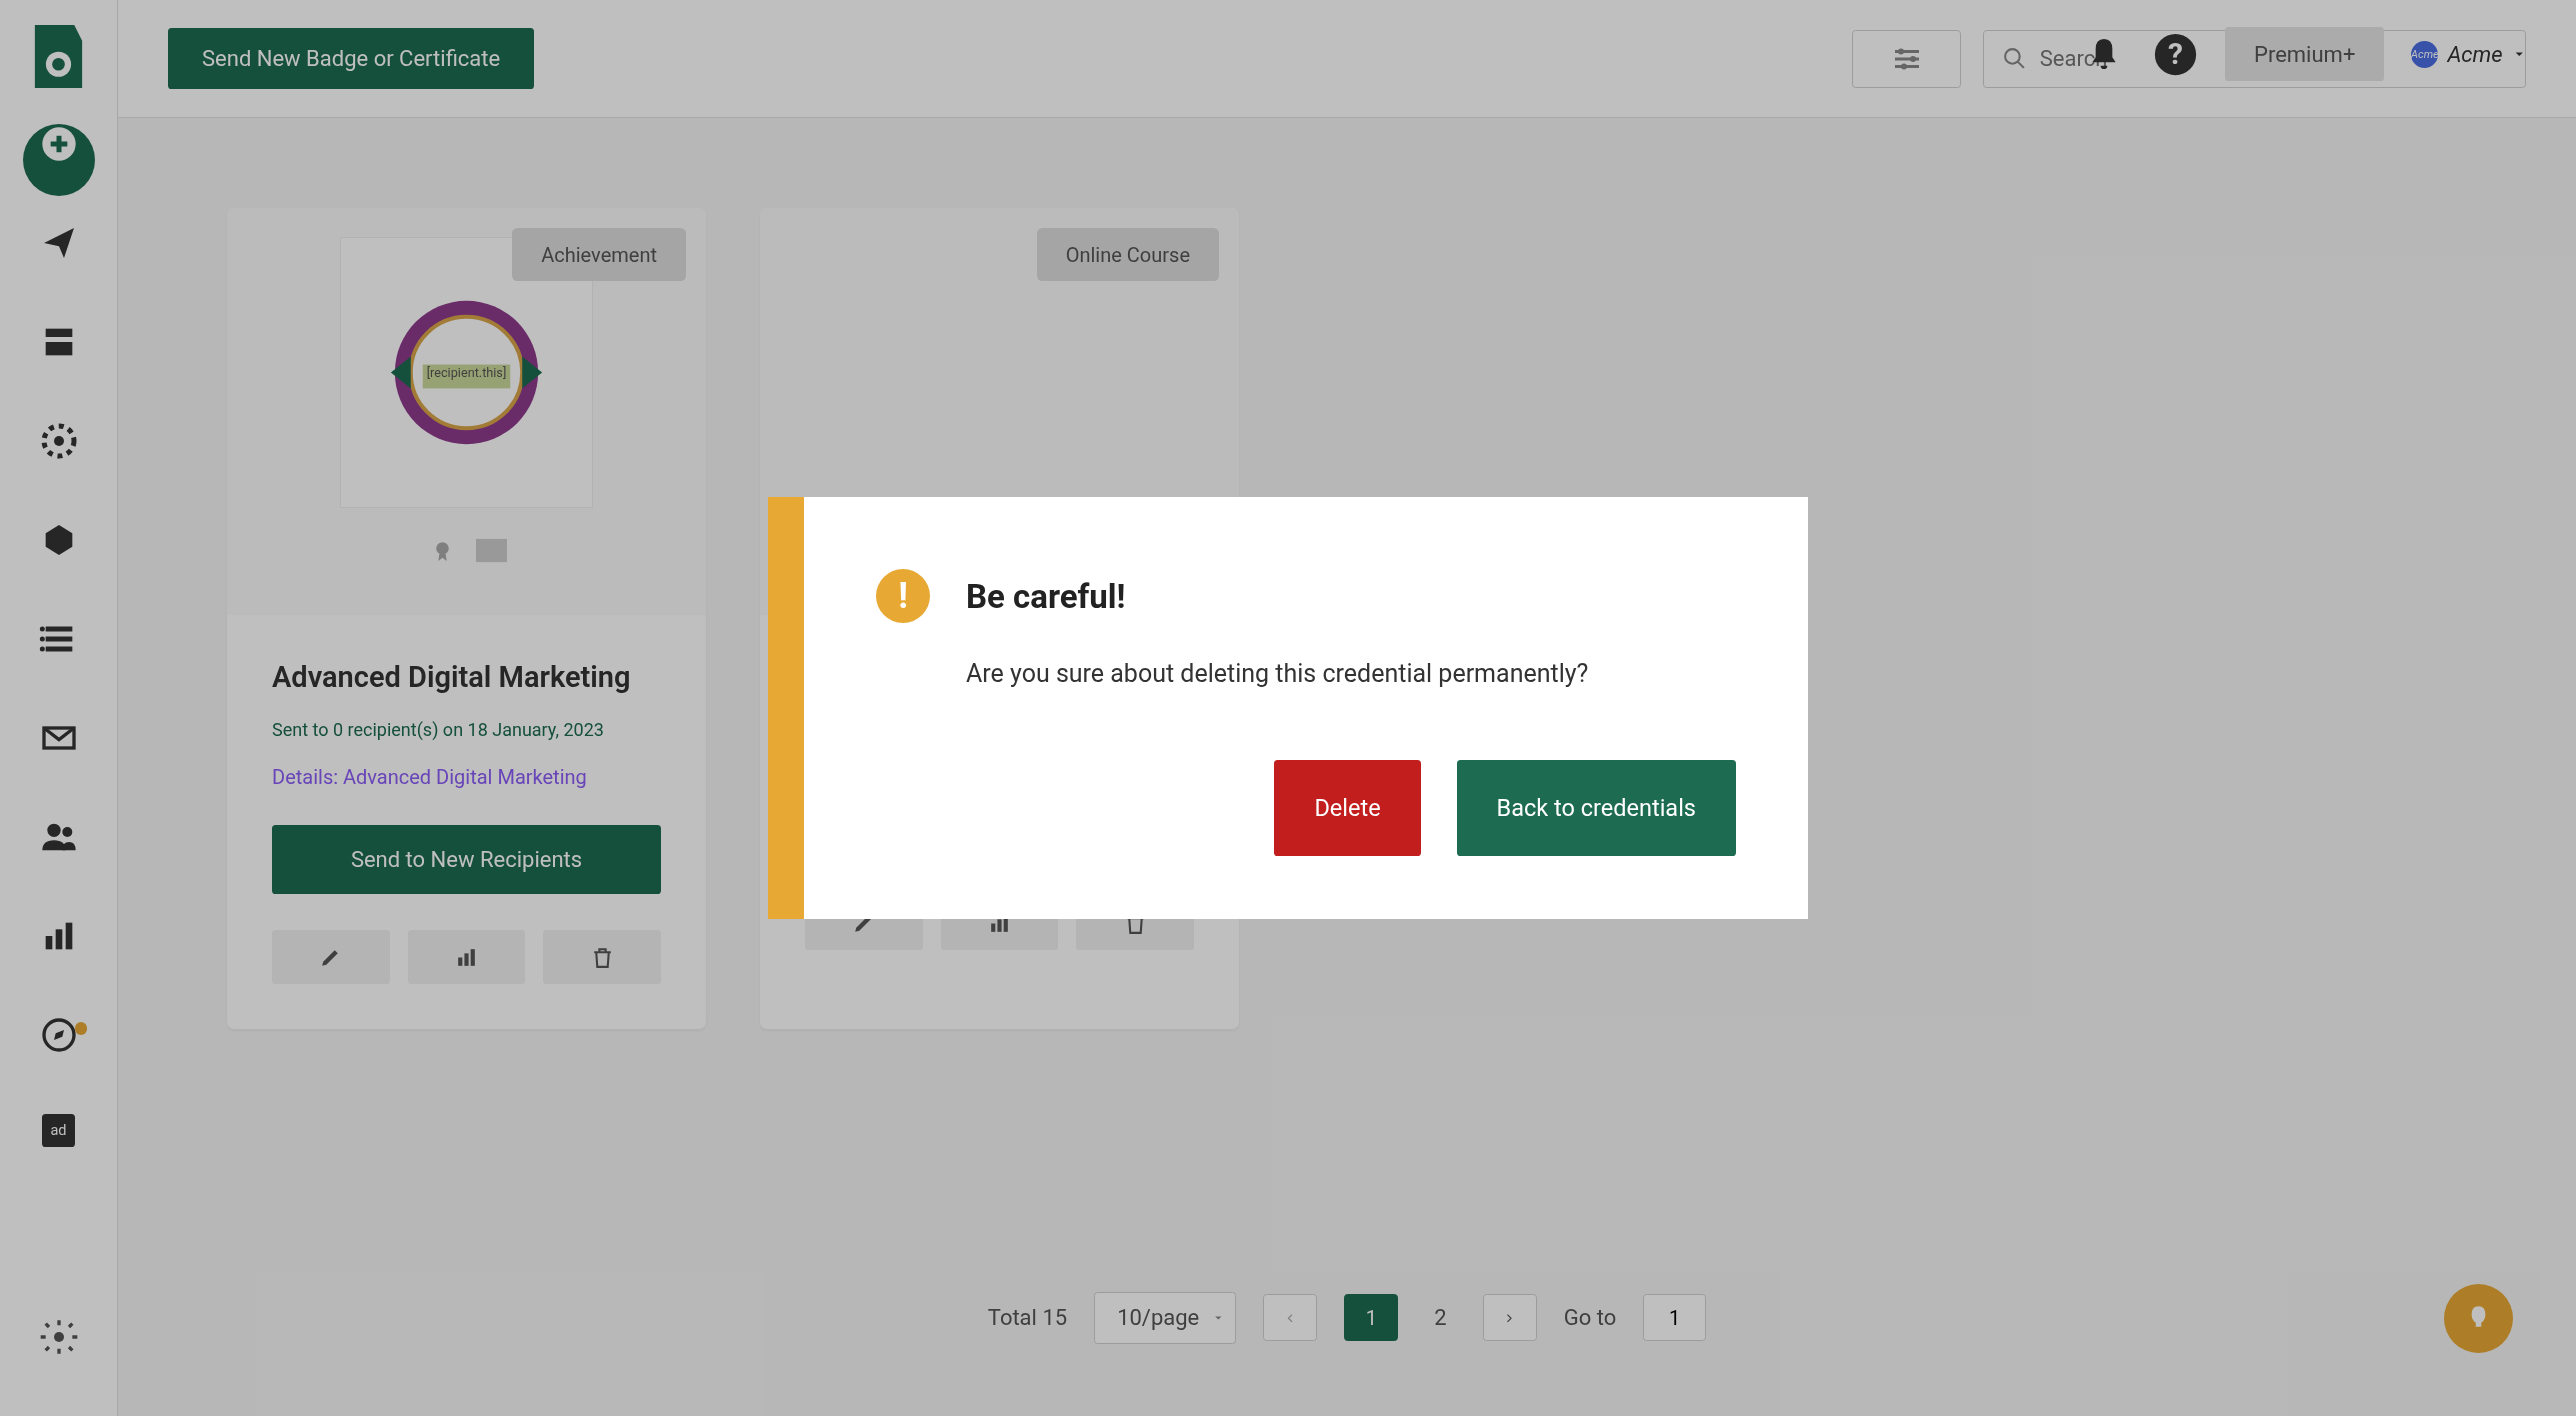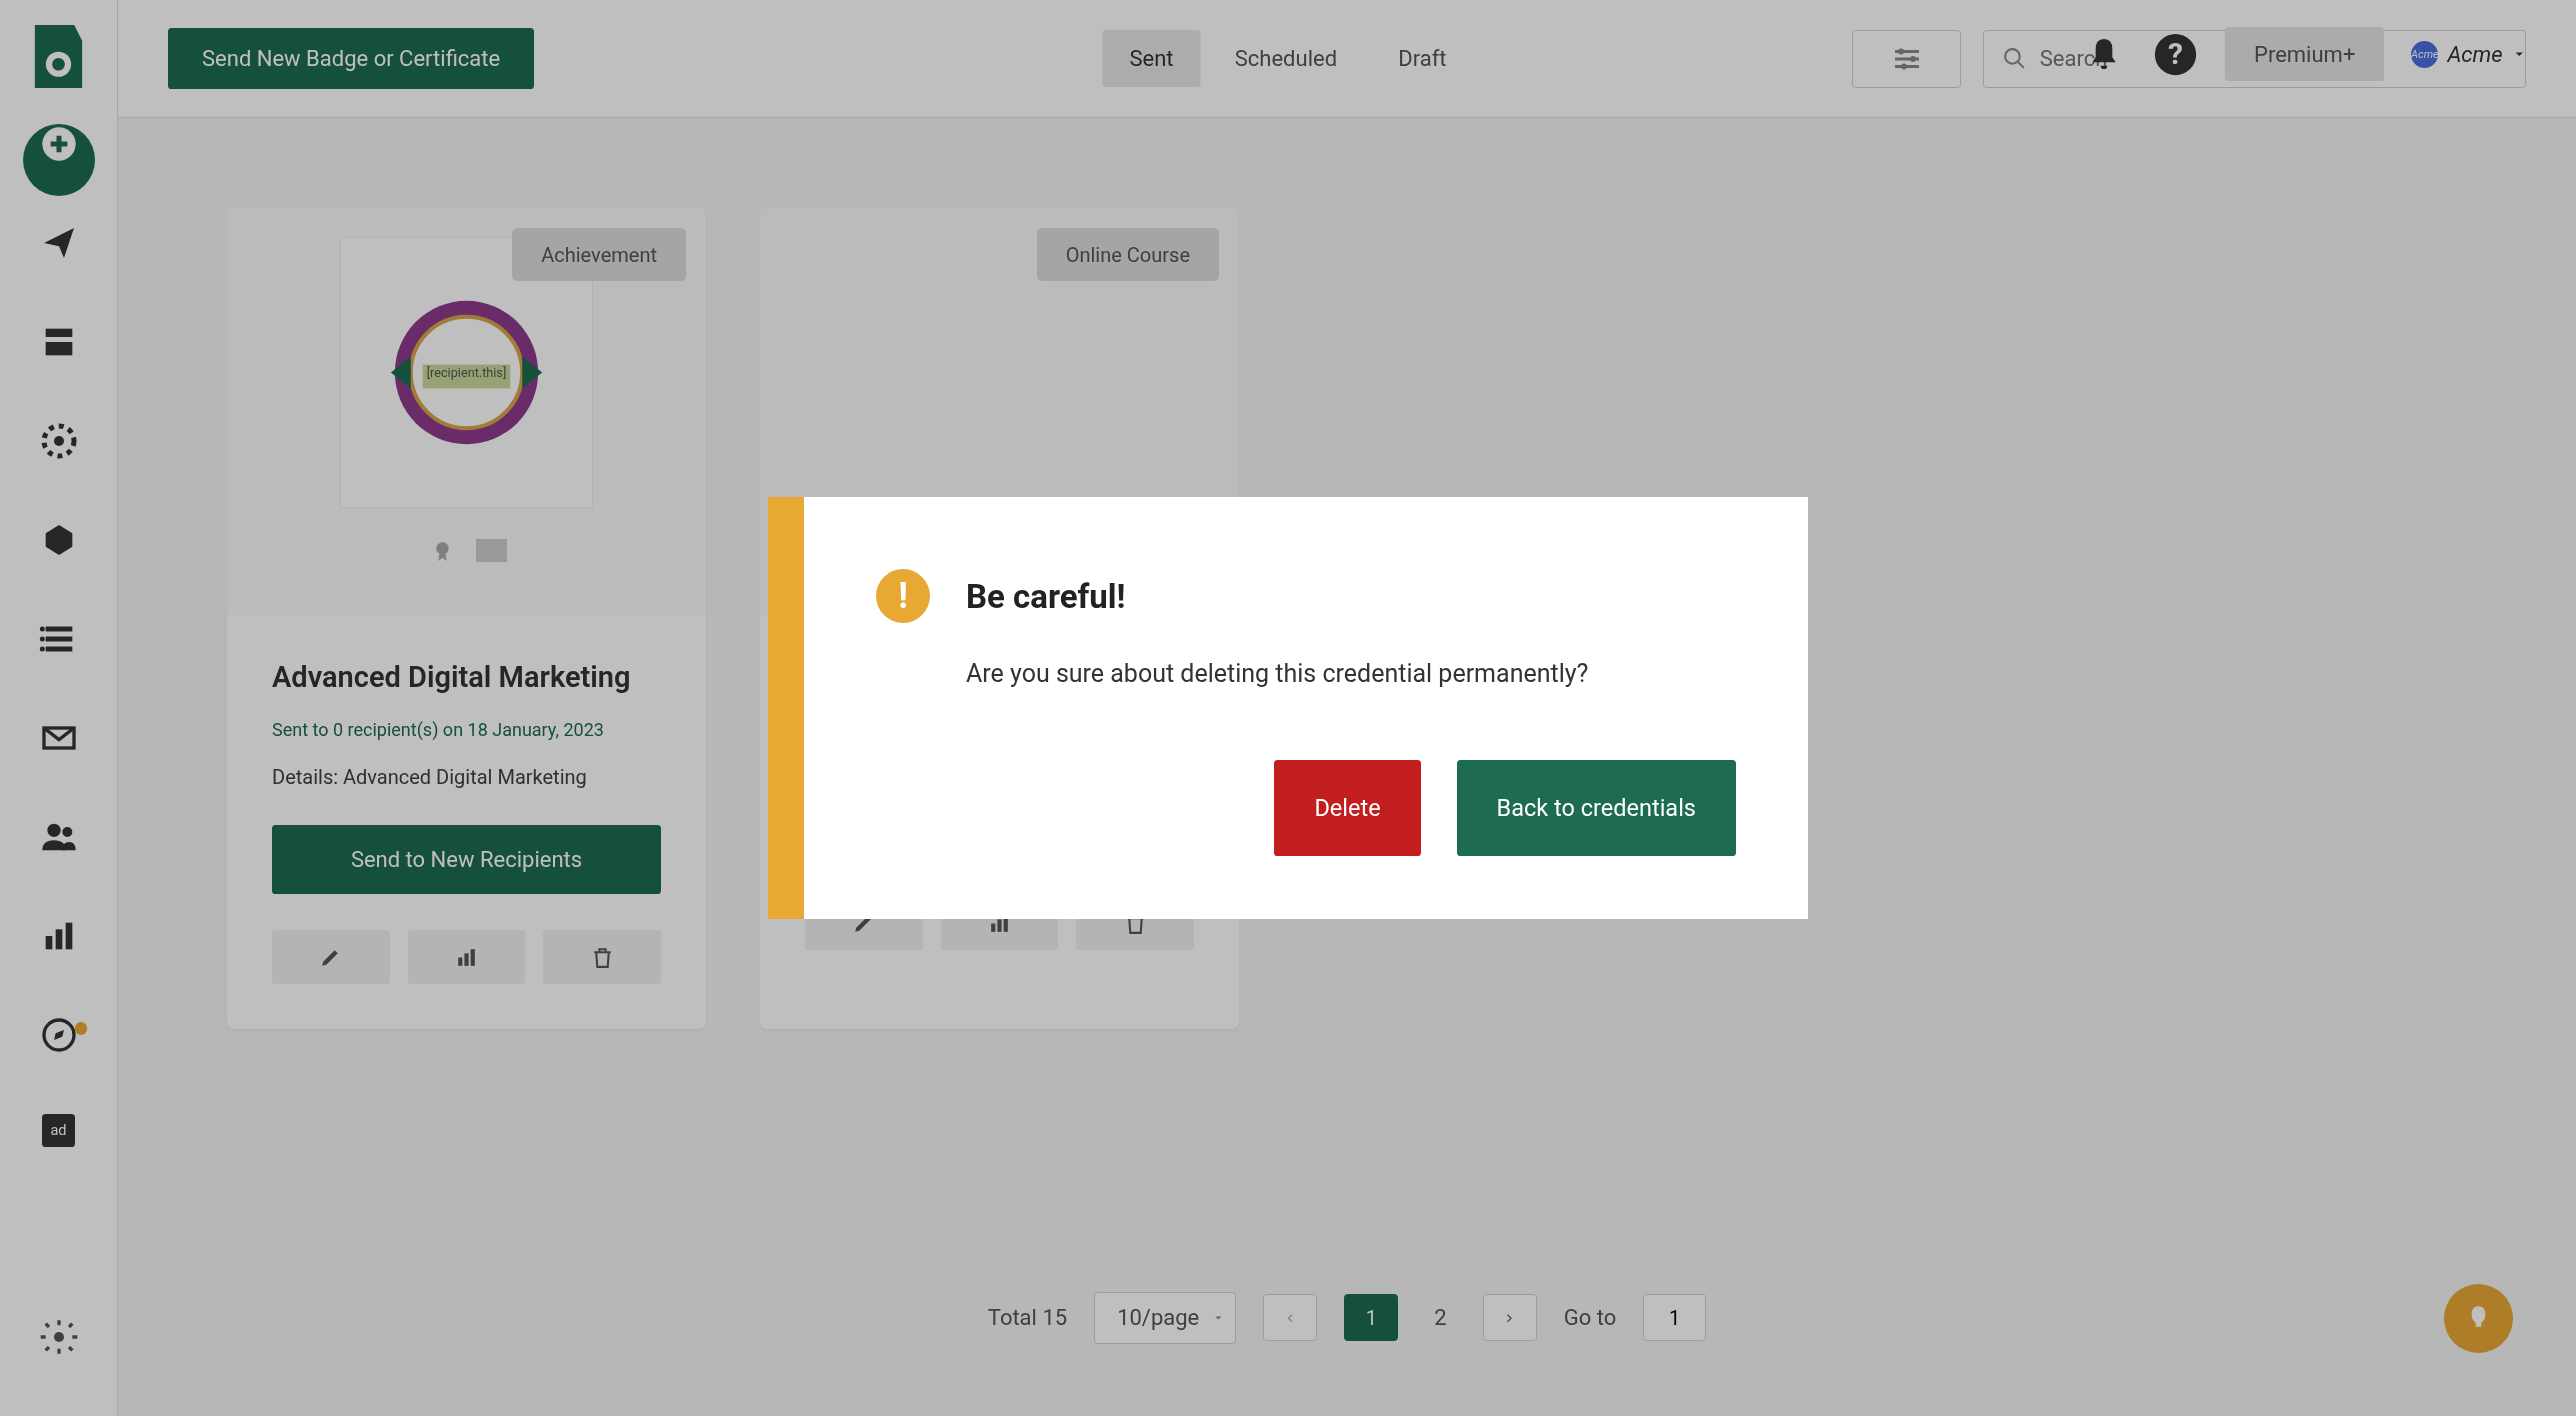--- a/index.html
+++ b/index.html
@@ -231,21 +231,21 @@
   color: #333;
   margin-bottom: 25px;
 }
 .card-meta {
   font-size: 18px;
   color: #1d6b51;
   margin-bottom: 25px;
 }
 .card-detail {
   font-size: 20px;
-  color: #404040;
+  color: #8b5cf6;
   margin-bottom: 36px;
 }
 .card-action {
   width: 100%;
   background: #1d6b51;
   color: #fff;
   border: none;
   padding: 22px;
   border-radius: 3.6px;
   font-size: 22px;
@@ -516,25 +516,20 @@
         <span style="width:27px;height:27px;border-radius:50%;background:#4a6ee0;color:#fff;font-size:11px;display:inline-flex;align-items:center;justify-content:center">Acme</span>
         <span>Acme</span>
         <svg width="14.5" height="14.5" viewBox="0 0 24 24">
             <path d="M6 9 L12 15 L18 9" fill="#333"></path>
           </svg>
       </div>
     </div>
 
     <div class="topbar">
       <button class="primary-btn">Send New Badge or Certificate</button>
-      <div class="tabs">
-        <div class="tab active">Sent</div>
-        <div class="tab">Scheduled</div>
-        <div class="tab">Draft</div>
-      </div>
       <div class="topbar-right">
         <div class="filter-btn">
           <svg width="36" height="36" viewBox="0 0 24 24">
               <path d="M4 7h16M4 12h16M4 17h16" stroke="#888" stroke-width="2"></path>
               <circle cx="8" cy="7" r="2" fill="#888"></circle>
               <circle cx="16" cy="12" r="2" fill="#888"></circle>
               <circle cx="10" cy="17" r="2" fill="#888"></circle>
             </svg>
         </div>
         <div class="search-wrap">

